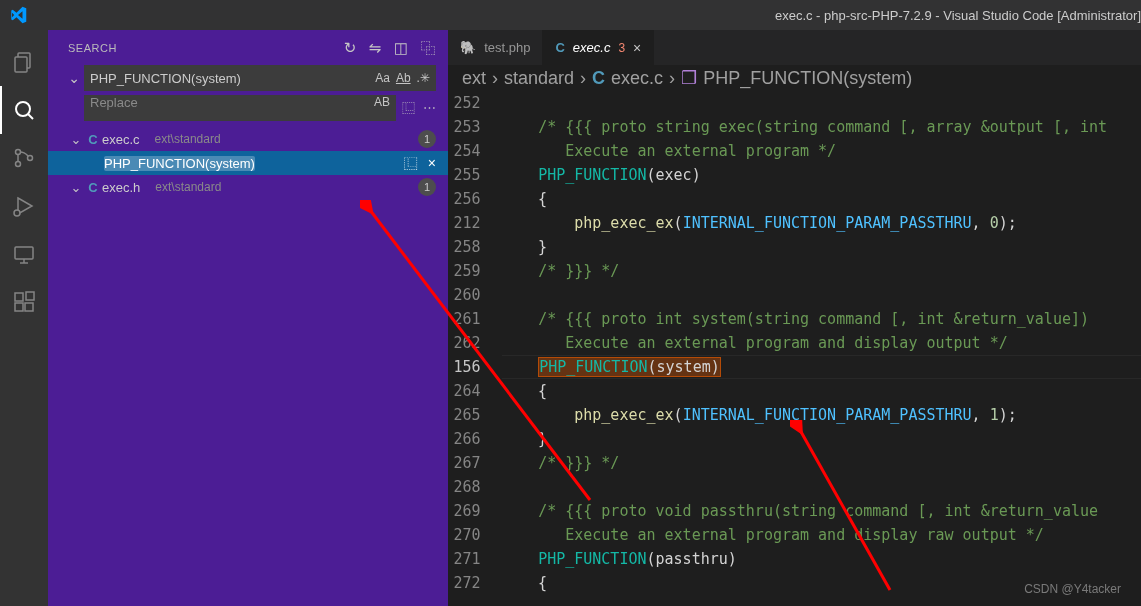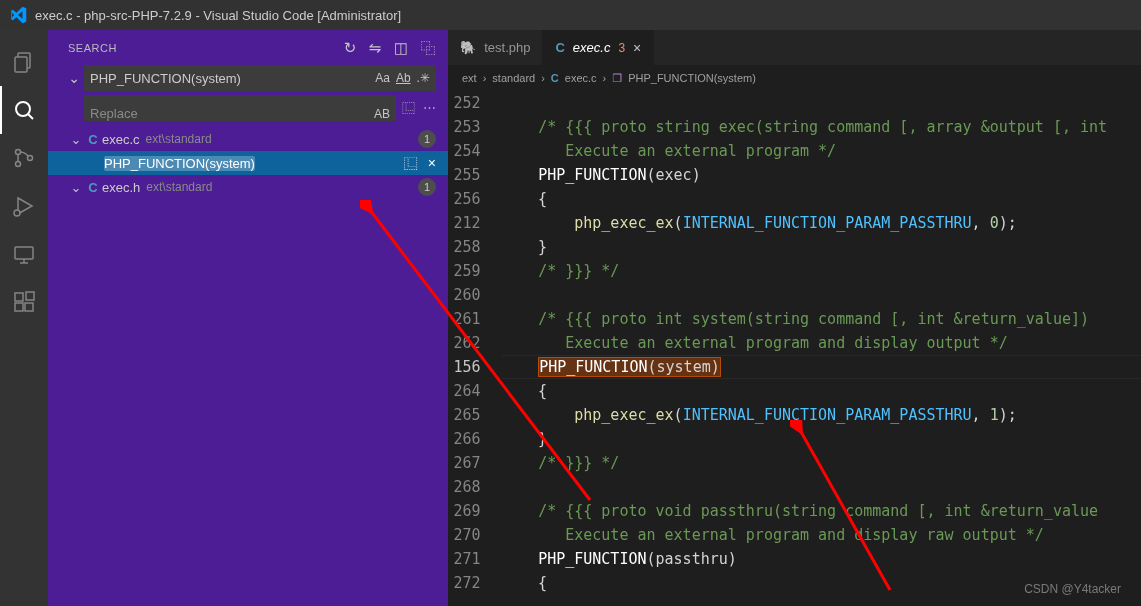--- a/index.html
+++ b/index.html
@@ -1,74 +1,74 @@
 <!DOCTYPE html>
 <html><head>
 <meta charset="utf-8">
 <style>
 * { margin: 0; padding: 0; box-sizing: border-box; }
 body { font-family: "Segoe UI", sans-serif; background: #1e1e1e; color: #cccccc; overflow: hidden; width: 1141px; height: 606px; position: relative; }
 .titlebar { height: 30px; background: #323233; display: flex; align-items: center; font-size: 13px; }
 .titlebar .logo { width: 35px; display: flex; align-items: center; justify-content: center; }
 .titlebar .menu { display: flex; }
 .titlebar .menu span { padding: 0 8px; cursor: pointer; }
-.titlebar .title { flex: 1; text-align: left; color: #cccccc; }
+.titlebar .title { flex: 1; text-align: right; color: #cccccc; }
 .main { display: flex; height: calc(100% - 30px); }
 .activitybar { width: 48px; background: #333333; display: flex; flex-direction: column; align-items: center; padding-top: 8px; }
 .activitybar .icon { width: 48px; height: 48px; display: flex; align-items: center; justify-content: center; color: #858585; cursor: pointer; position: relative; }
 .activitybar .icon.active { color: #ffffff; }
 .activitybar .icon.active::before { content: ''; position: absolute; left: 0; top: 0; bottom: 0; width: 2px; background: #ffffff; }
 .sidebar { width: 400px; background: #4c1d95; display: flex; flex-direction: column; }
 .side-header { height: 35px; display: flex; align-items: center; padding: 0 12px 0 20px; font-size: 11px; color: #bbbbbb; letter-spacing: 0.5px; }
 .side-header .label { flex: 1; }
 .side-header .actions { display: flex; gap: 12px; color: #c5c5c5; font-size: 15px;}
 .search-box { padding: 0 12px 4px 18px; display: flex; align-items: center; }
 .chevron-box { width: 16px; color: #c5c5c5; cursor: pointer; font-size: 14px; text-align: center; margin-right: 2px;}
 .search-input-wrap { flex: 1; background: #3c3c3c; height: 26px; display: flex; align-items: center; padding: 0 6px; }
 .search-input-wrap input { flex: 1; background: transparent; border: none; color: #cccccc; font-size: 13px; outline: none; }
 .search-icons { display: flex; gap: 6px; color: #c5c5c5; font-size: 12px; }
 .search-icons span { cursor: pointer; }
 .replace-row { padding: 0 12px 6px 36px; display: flex; align-items: center; gap: 6px;}
-.replace-input { flex: 1; background: #3c3c3c; height: 26px; display: flex; align-items: flex-end; padding: 0 6px; }
+.replace-input { flex: 1; background: #3c3c3c; height: 26px; display: flex; align-items: flex-start; padding: 0 6px; }
 .replace-input input { flex: 1; background: transparent; border: none; color: #8a8a8a; font-size: 13px; outline: none; }
 .replace-input input::placeholder { color: #8a8a8a; }
 .replace-actions { display: flex; gap: 8px; color: #c5c5c5; font-size: 13px;}
 .results-head { padding: 6px 12px 6px 20px; font-size: 13px; color: #cccccc; }
 .results-head a { color: #3794ff; text-decoration: none; }
 .tree { font-size: 13px; }
 .tree-file { display: flex; align-items: center; height: 24px; padding: 0 12px 0 20px; cursor: pointer; }
 .tree-file .tw { width: 16px; text-align: center; color: #c5c5c5; font-size: 13px;}
 .tree-file .ficon { width: 18px; text-align: center; color: #519aba; font-weight: bold;}
 .tree-file .fname { color: #cccccc; }
-.tree-file .fpath { color: #8a8a8a; margin-left: 6px; font-size: 12px; }
+.tree-file .fpath { color: #8a8a8a; margin-left: 15px; font-size: 12px; }
 .tree-file .badge { margin-left: auto; background: #4d4d4d; color: #cccccc; border-radius: 10px; min-width: 18px; height: 18px; display: flex; align-items: center; justify-content: center; font-size: 11px; padding: 0 6px;}
 .tree-match { display: flex; align-items: center; height: 24px; padding: 0 12px 0 56px; cursor: pointer; }
 .tree-match.selected { background: #0e639c; color: #ffffff; }
 .tree-match .hl { background: rgba(234,92,0,0.4); border-radius: 2px; }
 .tree-match.selected .hl { background: rgba(255,255,255,0.25); }
 .tree-match .mactions { margin-left: auto; display: flex; gap: 10px; color: #ffffff; font-size: 14px;}
 .editor { flex: 1; display: flex; flex-direction: column; background: #1e1e1e; min-width: 0;}
 .tabs { height: 35px; background: #252526; display: flex; align-items: stretch; }
 .tab { display: flex; align-items: center; padding: 0 12px; gap: 8px; font-size: 13px; cursor: pointer; color: #969696; border-right: 1px solid #1e1e1e;}
 .tab.active { background: #1e1e1e; color: #ffffff; }
 .tab .ticon { font-weight: bold; }
 .tab .ticon.php { color: #a074c4; }
 .tab .ticon.c { color: #519aba; }
 .tab .prob { color: #f48771; font-size: 12px;}
 .tab .close { color: #c5c5c5; font-size: 14px;}
-.breadcrumbs { height: 26px; display: flex; align-items: center; padding: 0 14px; font-size: 11px; color: #a0a0a0; gap: 6px; }
+.breadcrumbs { height: 26px; display: flex; align-items: center; padding: 0 14px; font-size: 18px; color: #a0a0a0; gap: 6px; }
 .breadcrumbs .bicon { color: #519aba; font-weight: bold; }
 .breadcrumbs .cube { color: #b180d7; }
 .code { flex: 1; display: flex; font-family: Consolas, monospace; font-size: 15px; line-height: 24px; overflow: hidden;}
 .gutter { width: 54px; text-align: center; color: #858585; padding-right: 16px; user-select: none;}
 .gutter .curline { color: #c6c6c6; }
 .lines { flex: 1; white-space: pre; color: #d4d4d4; position: relative; overflow: hidden;}
 .lines .curline-bg { position: absolute; left: 0; right: 0; height: 24px; border-top: 1px solid #282828; border-bottom: 1px solid #282828; }
 .c-comment { color: #6a9955; }
-.c-func { color: #ffffff; }
+.c-func { color: #14b8a6; }
 .c-call { color: #dcdcaa; }
 .c-const { color: #4fc1ff; }
 .c-num { color: #b5cea8; }
 .find-hl { background: rgba(234,92,0,0.35); border: 1px solid rgba(234,92,0,0.6); }
 .arrow { position: absolute; pointer-events: none; }
 .watermark { position: absolute; right: 20px; bottom: 10px; color: #8a8a8a; font-size: 12px; font-family: sans-serif; opacity: 0.85;}
 svg { display: block; }
 </style>
 </head>
 <body>

